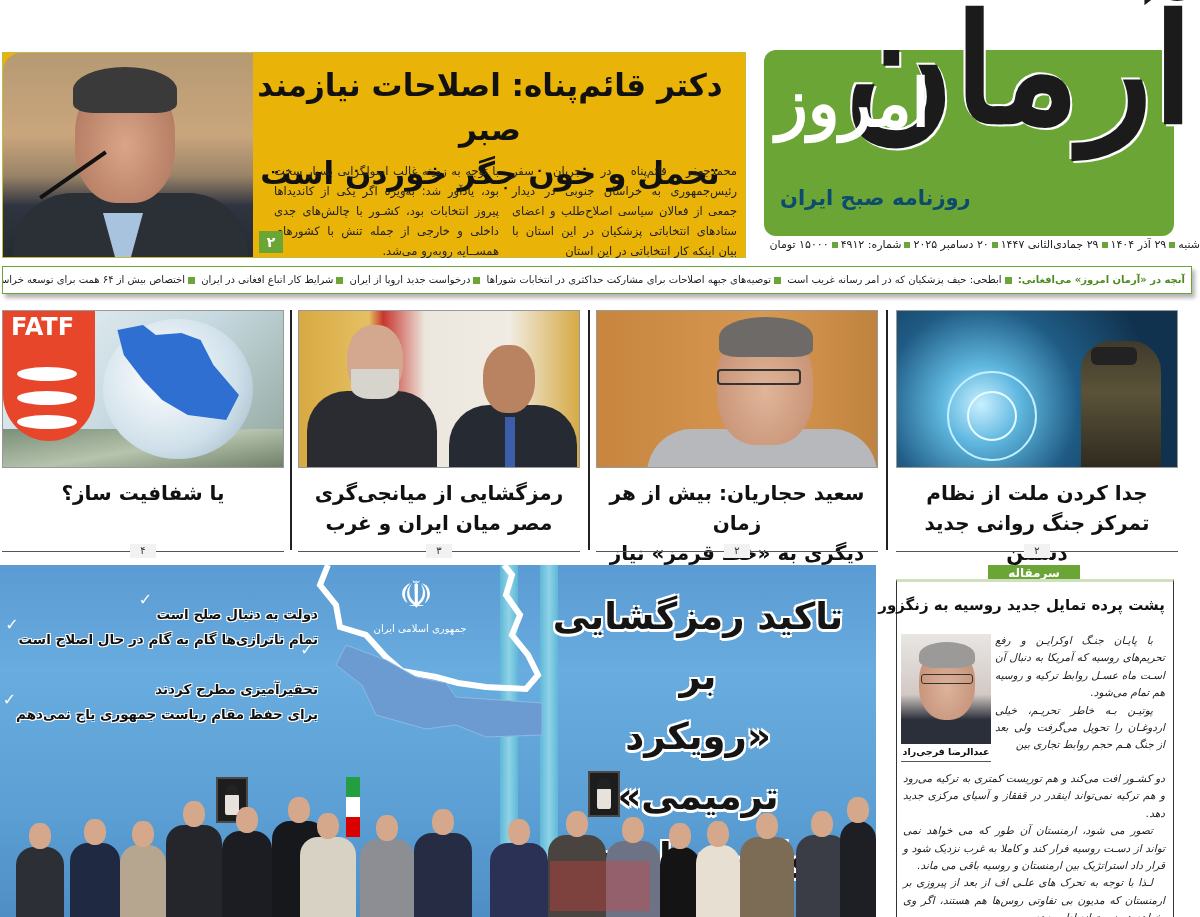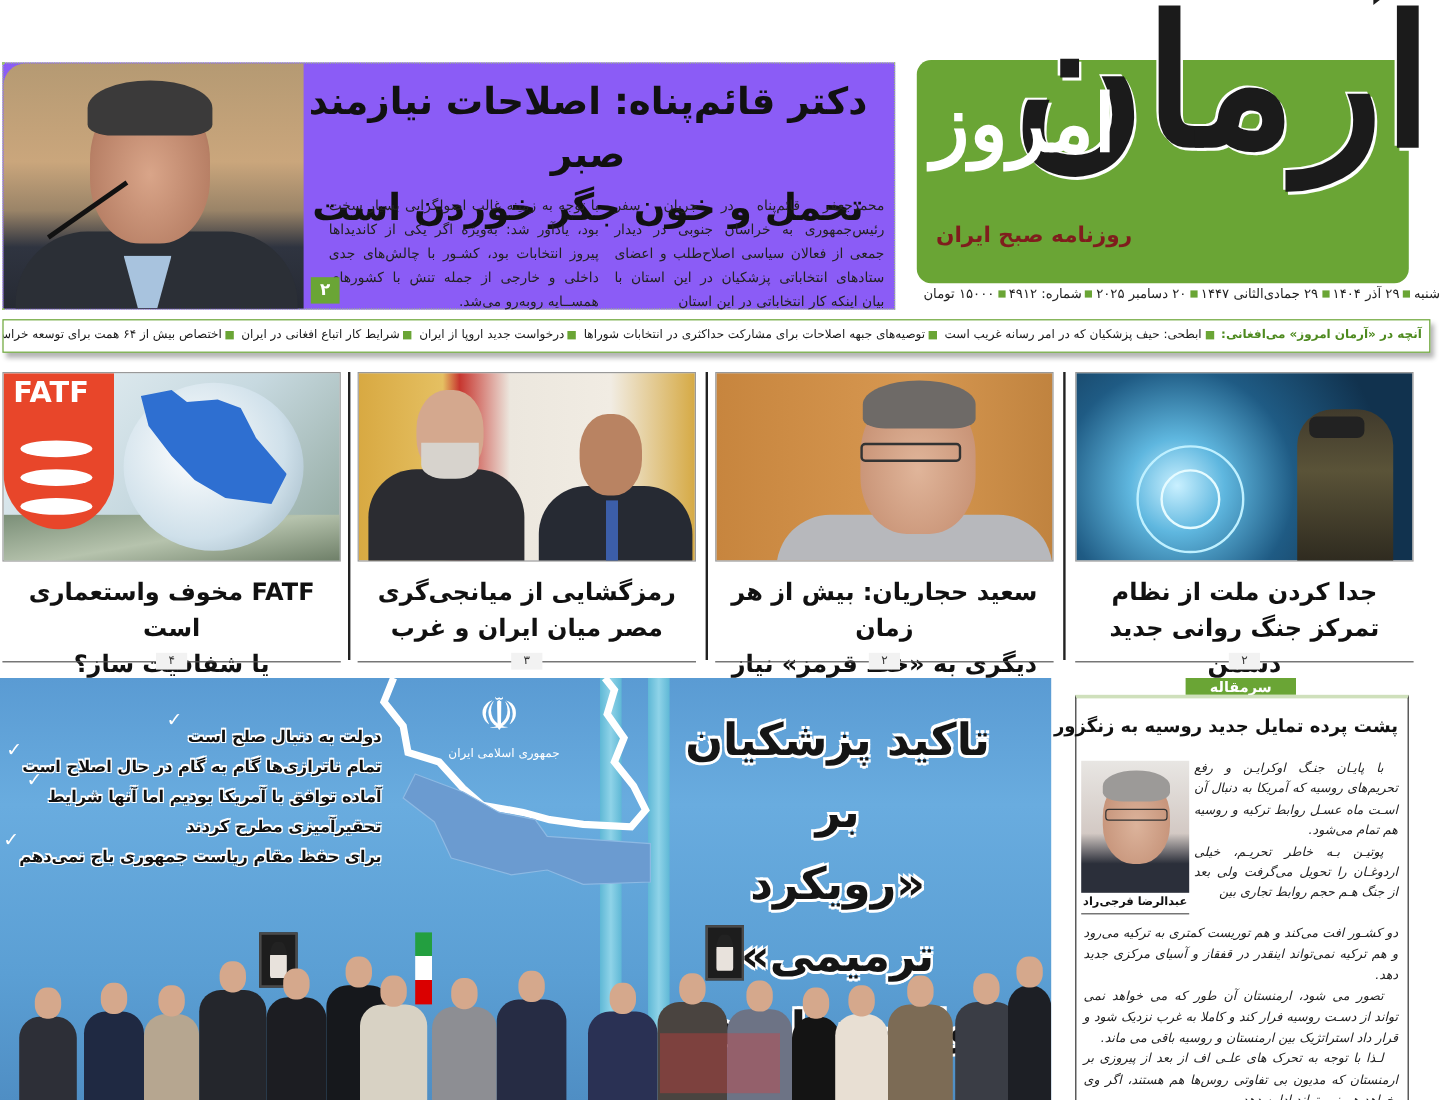--- a/index.html
+++ b/index.html
@@ -4,26 +4,26 @@
 <style>
   * { box-sizing: border-box; margin: 0; padding: 0; }
   html, body { width: 1200px; height: 917px; overflow: hidden; background: #ffffff; }
   body { font-family: "DejaVu Sans", sans-serif; color: #1a1a1a; position: relative; direction: rtl; }
 
   
   .masthead { position: absolute; left: 762px; top: 0; width: 438px; height: 240px; }
   .masthead .green-block { position: absolute; left: 2px; top: 50px; width: 410px; height: 186px; background: #6aa535; border-radius: 12px; }
   .masthead .logo-main { position: absolute; right: 6px; top: -6px; font-family: "DejaVu Serif", serif; font-size: 150px; font-weight: bold; color: #1b1b1b; line-height: 1; letter-spacing: -8px; text-shadow: 2px 2px 0 #fff, -2px -2px 0 #fff; }
   .masthead .logo-sub { position: absolute; left: 14px; top: 70px; font-family: "DejaVu Serif", serif; font-size: 66px; font-weight: bold; color: #ffffff; line-height: 1; writing-mode: horizontal-tb; }
-  .masthead .logo-tag { position: absolute; left: 18px; top: 186px; font-family: "DejaVu Sans", sans-serif; font-size: 18px; font-weight: bold; color: #7f1d1d; }
+  .masthead .logo-tag { position: absolute; left: 18px; top: 186px; font-family: "DejaVu Sans", sans-serif; font-size: 21px; font-weight: bold; color: #0c4a6e; }
   .dateline { position: absolute; left: 762px; top: 238px; width: 438px; height: 20px; font-size: 11px; color: #222; text-align: right; white-space: nowrap; overflow: hidden; direction: rtl; }
   .dateline .sep { display: inline-block; width: 6px; height: 6px; background: #6aa535; margin: 0 3px; vertical-align: middle; }
 
   
-  .lead { position: absolute; left: 2px; top: 52px; width: 744px; height: 206px; border: 1px dotted #9ec27a; background: #8b5cf6; }
+  .lead { position: absolute; left: 2px; top: 52px; width: 744px; height: 206px; border: 1px dotted #9ec27a; background: #eab308; }
   .lead .photo { position: absolute; left: 0; top: 0; width: 250px; height: 204px; border-radius: 18px 0 0 0; overflow: hidden;
      background: linear-gradient(180deg, #b59a73 0%, #caa67c 40%, #9a8468 60%, #2f3440 75%, #262a33 100%); }
   .lead .photo .face { position: absolute; left: 72px; top: 22px; width: 100px; height: 128px; border-radius: 46% 46% 42% 42%; background: radial-gradient(ellipse at 50% 55%, #d9a589 0%, #b88066 70%, #8c5d49 100%); }
   .lead .photo .hair { position: absolute; left: 70px; top: 14px; width: 104px; height: 46px; border-radius: 50% 50% 20% 20%; background: #3b3a3a; }
   .lead .photo .suit { position: absolute; left: 10px; top: 140px; width: 235px; height: 70px; border-radius: 60px 60px 0 0; background: #2b2f36; }
   .lead .photo .collar { position: absolute; left: 100px; top: 160px; width: 40px; height: 44px; background: #a8c3de; clip-path: polygon(0 0,100% 0,70% 100%,30% 100%); }
   .lead .photo .mic { position: absolute; left: 30px; top: 120px; width: 80px; height: 4px; background: #111; transform: rotate(-35deg); }
   .lead .headline { position: absolute; right: 20px; top: 10px; width: 470px; text-align: center; font-family: "DejaVu Sans", sans-serif; font-weight: bold; font-size: 31px; line-height: 44px; color: #111; }
   .lead .body-col { position: absolute; top: 108px; width: 225px; font-size: 11.5px; line-height: 20px; text-align: justify; color: #222; }
   .lead .body-col.right { right: 8px; }
@@ -202,21 +202,20 @@
     <div class="globe"></div>
     <div class="iran"></div>
     <div class="shield">
       <div class="shield-text">FATF</div>
       <div class="wave" style="top:56px;"></div>
       <div class="wave" style="top:80px;"></div>
       <div class="wave" style="top:104px;"></div>
     </div>
   </div>
   <div class="title">
-    <div>FATF مخوف واستعماری است</div>
     <div>یا شفافیت ساز؟</div>
   </div>
   <div class="rule"></div>
   <div class="page">۴</div>
 </div>
 
 <div class="main-block">
   <div class="pillar" style="left:500px;"></div>
   <div class="pillar" style="left:540px;"></div>
 
@@ -230,35 +229,34 @@
   <div class="bullets">
     <div class="bullet">
       <span class="txt">دولت به دنبال صلح است</span>
       <span class="check">✓</span>
     </div>
     <div class="bullet">
       <span class="txt">تمام ناترازی‌ها گام به گام در حال اصلاح است</span>
       <span class="check">✓</span>
     </div>
     <div class="bullet">
-      <span class="txt">آماده توافق با آمریکا بودیم اما آنها شرایط</span>
       <span class="check">✓</span>
     </div>
     <div class="bullet cont">
       <span class="txt">تحقیرآمیزی مطرح کردند</span>
       <span class="check"></span>
     </div>
     <div class="bullet">
       <span class="txt">برای حفظ مقام ریاست جمهوری باج نمی‌دهم</span>
       <span class="check">✓</span>
     </div>
   </div>
 
   <div class="headline">
-    <div>تاکید پزشکیان بر</div>
+    <div>تاکید رمزگشایی بر</div>
     <div>«رویکرد ترمیمی»</div>
     <div>دولت چهاردهم</div>
   </div>
 
   <div class="portrait" style="left:216px; top:212px;"></div>
   <div class="portrait" style="left:588px; top:206px;"></div>
   <div class="flag"></div>
 
   <div class="crowd">
     <div class="person" style="left:16px;  width:48px; height:70px; background:#2d2f37;">

